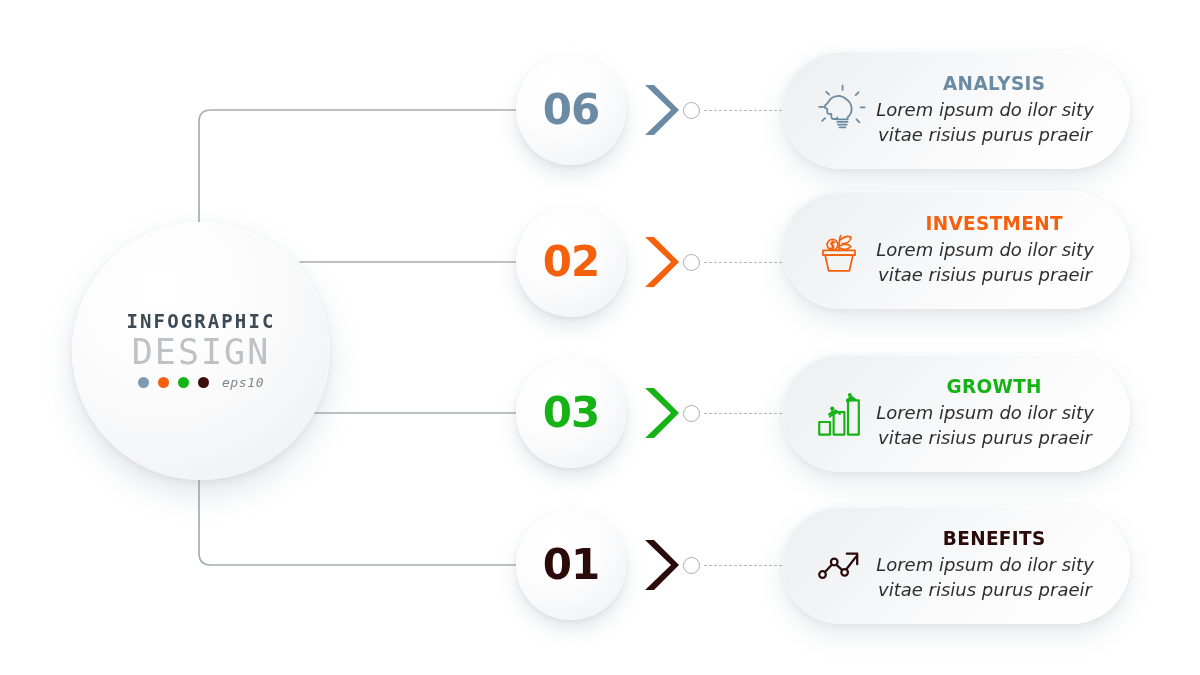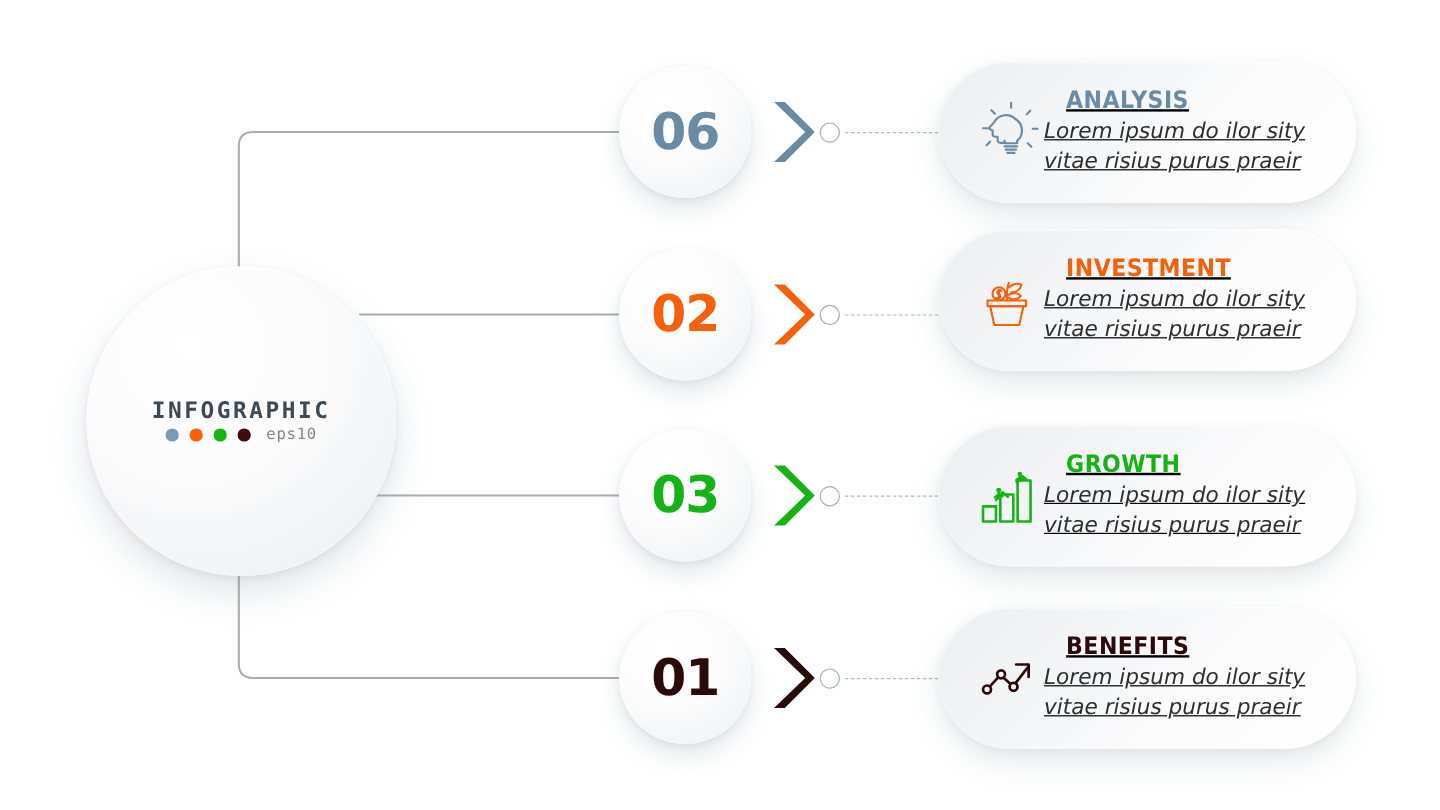--- a/index.html
+++ b/index.html
@@ -60,20 +60,21 @@
     color: #bcc2c6;
     font-weight: 300;
     font-family: "DejaVu Sans Mono", monospace;
     line-height: 1.05;
     margin-bottom: 5px;
   }
   .hub-dots {
     display: flex;
     align-items: center;
     gap: 9px;
+    font-style: italic;
   }
   .hub-dot {
     width: 11px;
     height: 11px;
     border-radius: 50%;
     display: block;
   }
   .hub-eps {
     font-size: 13px;
     color: #7e878d;
@@ -149,23 +150,22 @@
   .pill-icon {
     width: 62px;
     height: 62px;
     flex: 0 0 62px;
     display: flex;
     align-items: center;
     justify-content: center;
   }
   .pill-text {
     flex: 1 1 auto;
-    text-align: left;
+    text-align: center;
     padding-right: 4px;
-    text-decoration: underline;
   }
   .pill-title {
     font-family: "DejaVu Sans", sans-serif;
     font-size: 20px;
     font-weight: 700;
     letter-spacing: 0.4px;
     line-height: 1.1;
     margin-bottom: 4px;
     transform: scaleX(0.92);
     transform-origin: right center;
@@ -190,20 +190,21 @@
 
     <path d="M300 262 L516 262" stroke="#a8adb1" stroke-width="1.7" stroke-linecap="round"></path>
 
     <path d="M300 413 L516 413" stroke="#a8adb1" stroke-width="1.7" stroke-linecap="round"></path>
 
     <path d="M199 405 L199 553 Q199 565 211 565 L516 565" stroke="#a8adb1" stroke-width="1.7" fill="none" stroke-linecap="round"></path>
   </svg>
 
   <div class="hub">
     <div class="hub-title">INFOGRAPHIC</div>
+    <div class="hub-sub">DESIGN</div>
     <div class="hub-dots">
       <span class="hub-dot" style="background:#7d9ab0"></span>
       <span class="hub-dot" style="background:#f4600c"></span>
       <span class="hub-dot" style="background:#16b316"></span>
       <span class="hub-dot" style="background:#3b0d0d"></span>
       <span class="hub-eps">eps10</span>
     </div>
   </div>
 
   <div class="numcircle" style="left:516px; top:55px;">

